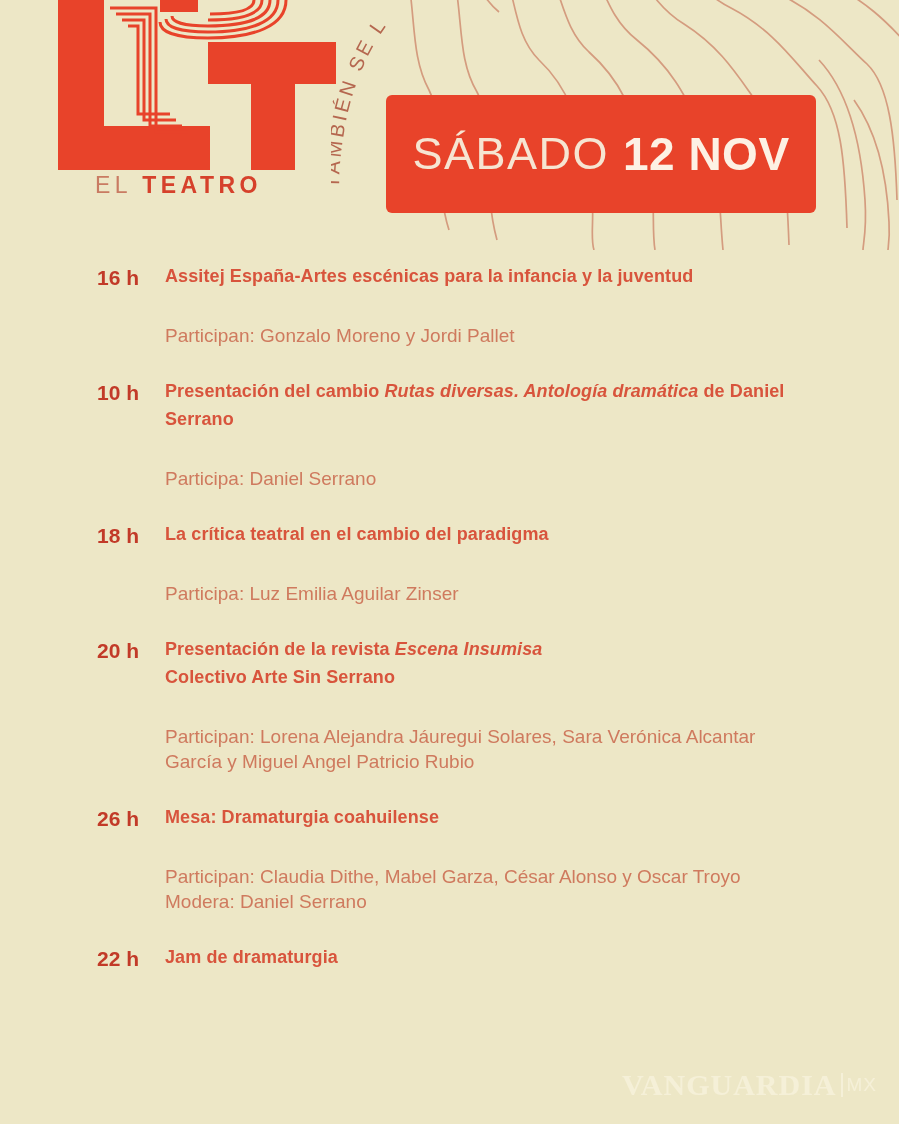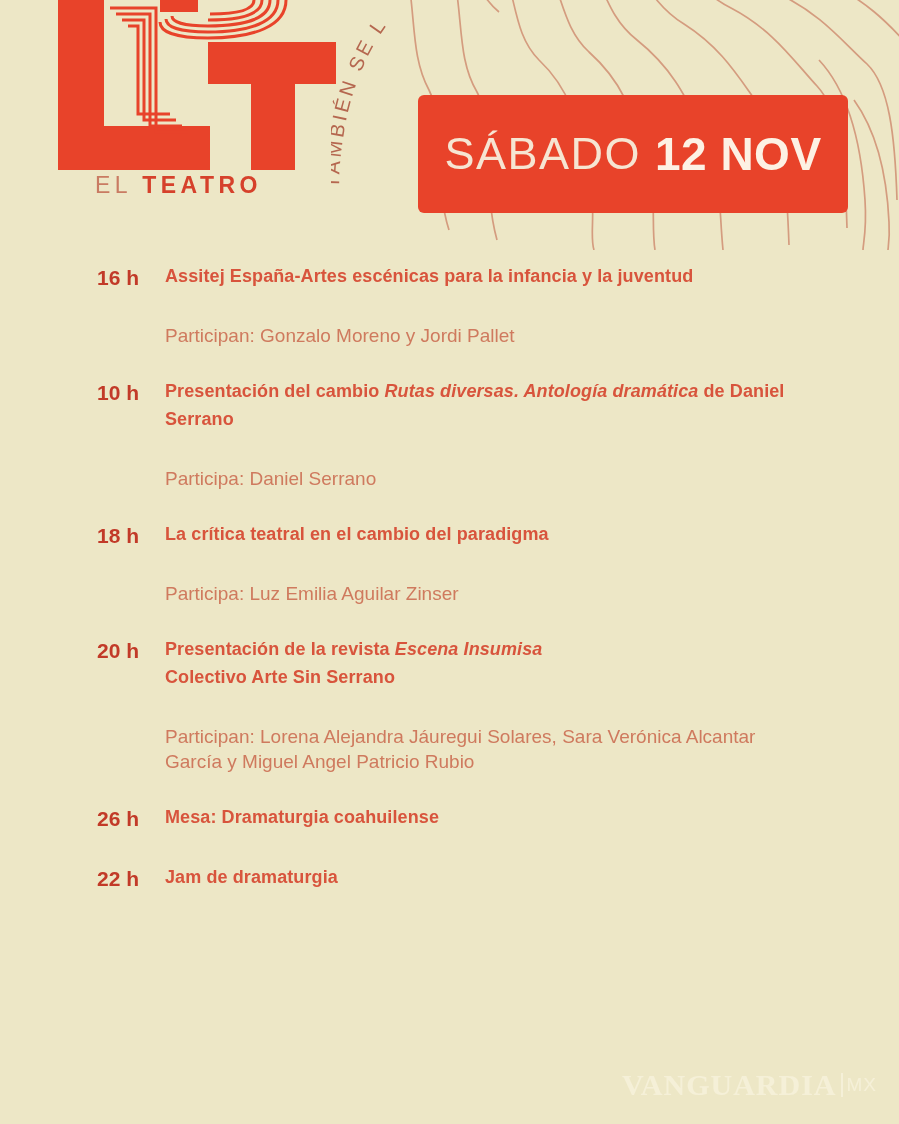--- a/index.html
+++ b/index.html
@@ -63,21 +63,20 @@
   .date-banner{
     position:absolute;
     left:386px; top:95px;
     width:430px; height:118px;
     background:#e8432a;
     border-radius:6px;
     display:flex;
     align-items:center;
     justify-content:center;
     gap:14px;
-    margin-left:32px;
   }
   .date-day{
     color:#f6e5d2;
     font-size:45px;
     font-weight:300;
     letter-spacing:1.5px;
   }
   .date-num{
     color:#fdf1e4;
     font-size:46px;
@@ -260,20 +259,21 @@
         <div class="evt-time">20 h</div>
         <div class="evt-body">
           <div class="evt-title"><span>Presentación de la revista </span><i>Escena Insumisa</i><span></span><br><span>Colectivo Arte Sin Serrano</span></div>
           <div class="evt-people"><span>Participan: Lorena Alejandra Jáuregui Solares, Sara Verónica Alcantar García y Miguel Angel Patricio Rubio</span></div>
         </div>
       </div>
       <div class="event">
         <div class="evt-time">26 h</div>
         <div class="evt-body">
           <div class="evt-title"><span>Mesa: Dramaturgia coahuilense</span></div>
+          <div class="evt-people"><span>Participan: Claudia Dithe, Mabel Garza, César Alonso y Oscar Troyo</span><br><span>Modera: Daniel Serrano</span></div>
         </div>
       </div>
       <div class="event">
         <div class="evt-time">22 h</div>
         <div class="evt-body">
           <div class="evt-title"><span>Jam de dramaturgia</span></div>
         </div>
       </div>
     </div>
 

